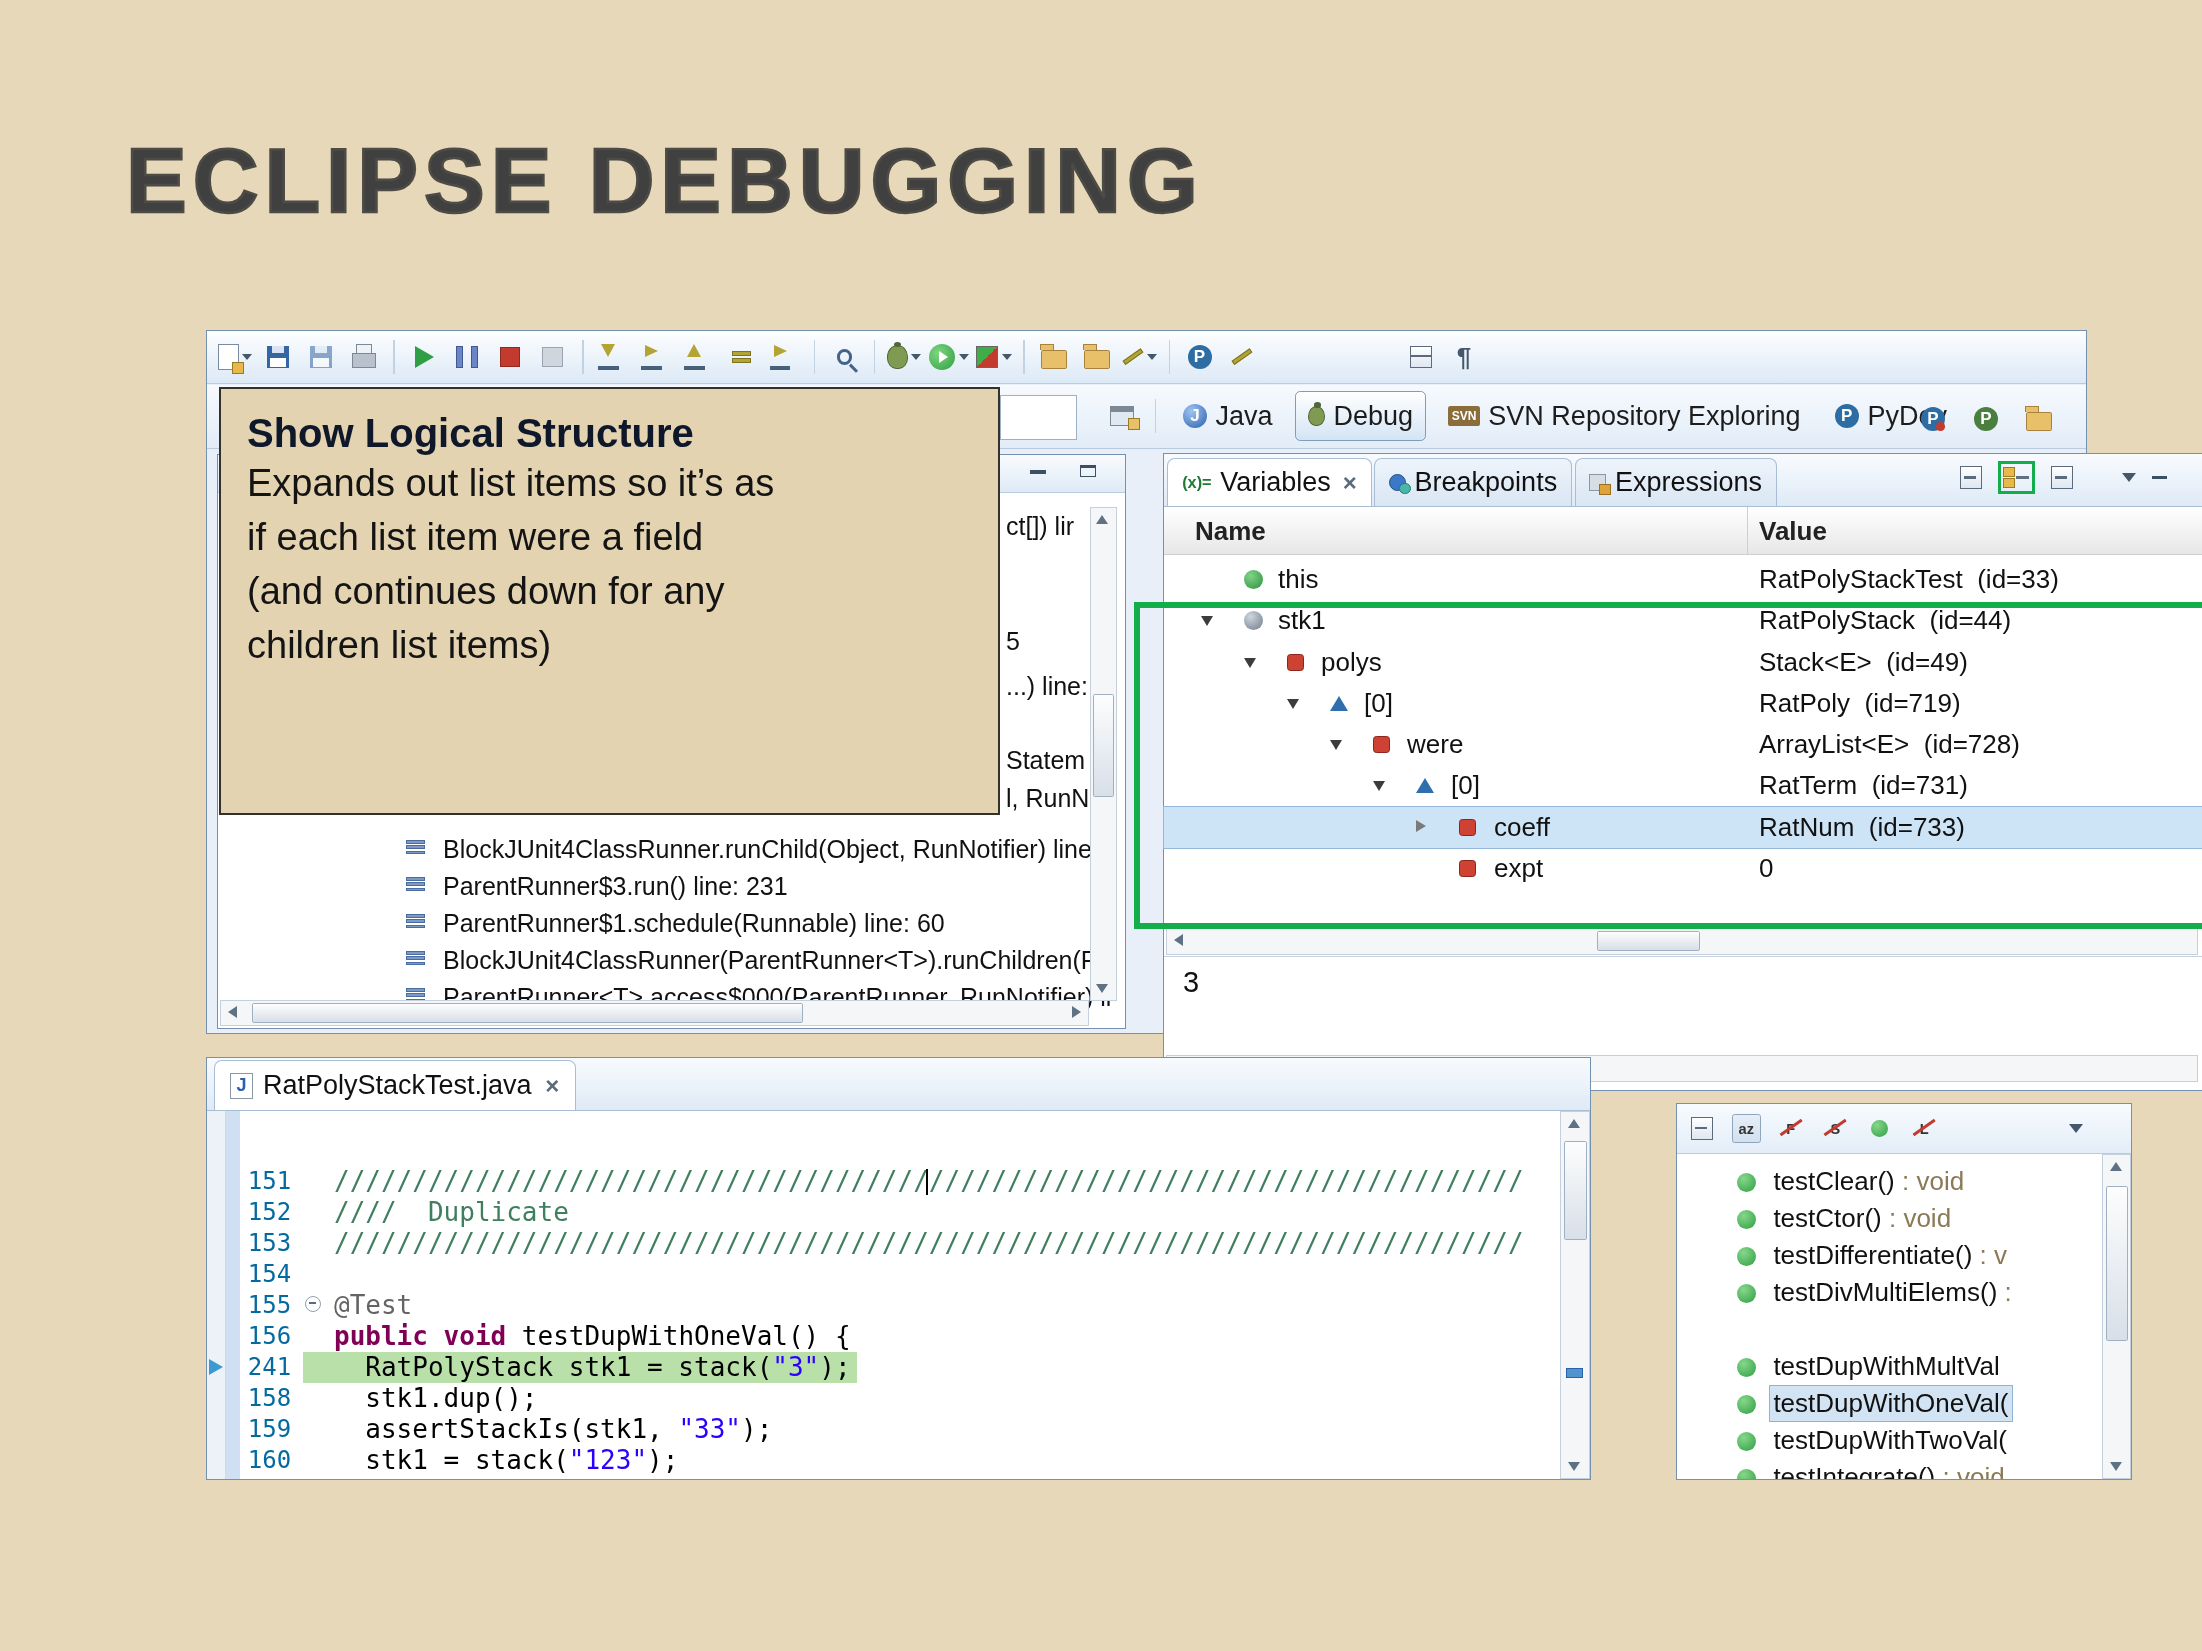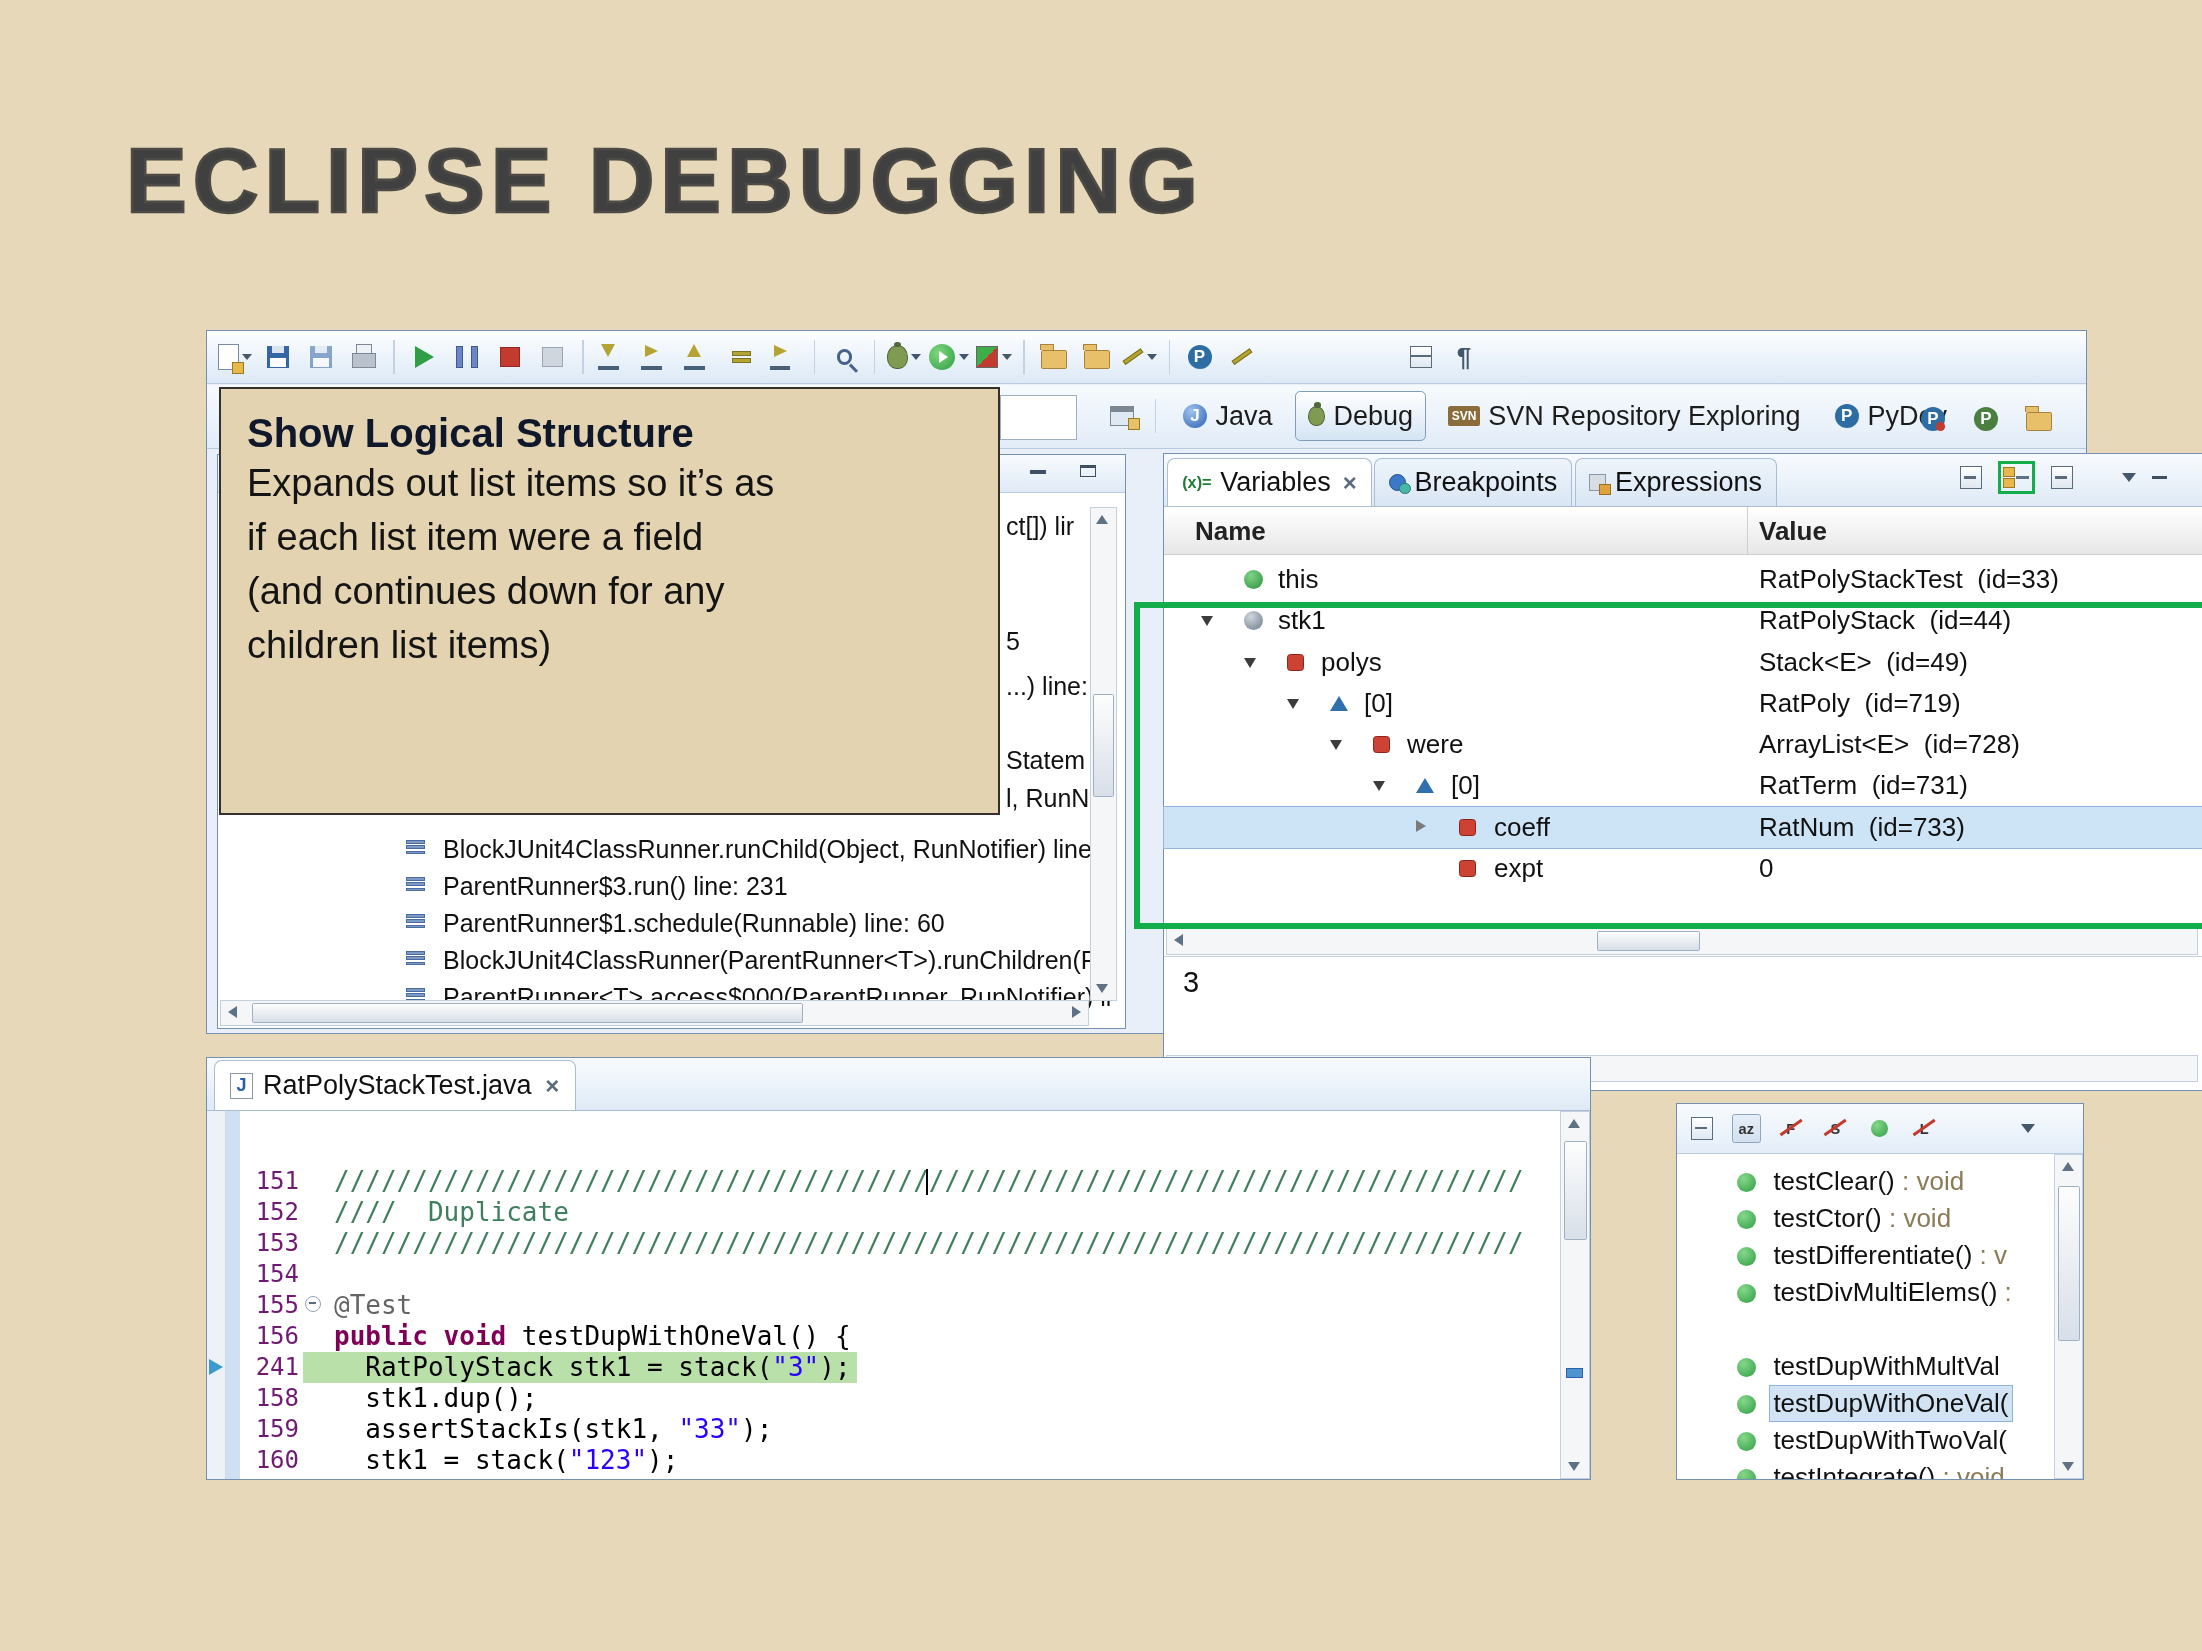--- a/index.html
+++ b/index.html
@@ -117,31 +117,31 @@
 #callout h2{font-size:40px;color:#0f172a}
 #callout .cbody{font-size:38px;line-height:54px;color:#141414}
 
 #editor{left:206px;top:1057px;width:1385px;height:423px;overflow:hidden}
 .etab{height:50px;display:flex;align-items:center;gap:10.3px;padding:0 15.5px;background:#fff;border:0.9px solid #a9bed5;border-bottom:none;border-radius:7.7px 7.7px 0 0;font-size:27px;margin-left:3.4px}
 .jfile{width:22.4px;height:26px;background:#fff;border:1.7px solid #8a97a5;color:#2b5fb0;font-weight:bold;font-size:18px;display:flex;align-items:center;justify-content:center}
 .ecnt{position:absolute;left:0;top:53px;right:0;bottom:0;background:#fff}
 .ruler{position:absolute;left:0;top:0;width:19px;height:100%;background:#edf2f9;border-right:0.9px solid #d0d8e2}
 .rangebar{position:absolute;left:19px;top:0;width:13.8px;height:100%;background:#cfe0f2}
 .eline{position:absolute;left:0;width:100%;height:31px}
-.lnum{position:absolute;left:33px;width:59px;text-align:right;font-family:"DejaVu Sans Mono",monospace;font-size:24px;line-height:31px;color:#701a75}
+.lnum{position:absolute;left:33px;width:59px;text-align:center;font-family:"DejaVu Sans Mono",monospace;font-size:24px;line-height:31px;color:#0369a1}
 .ctext{position:absolute;left:96px;padding-left:31px;font-family:"DejaVu Sans Mono",monospace;font-size:26px;line-height:31px;white-space:pre}
 .ctext.hl{background:#b8e0a8;padding-right:6.9px}
 .c-com{color:#3f7f5f}.c-kw{color:#7f0055;font-weight:bold}.c-str{color:#2a00ff}.c-ann{color:#646464}.c-pl{color:#000}
 .foldm{position:absolute;left:98px;width:16.3px;height:16.3px;border:1.7px solid #93a1af;border-radius:50%;background:#fff}
 .foldm::after{content:"";position:absolute;left:2.6px;top:5.2px;width:7.7px;height:1.7px;background:#5a6b7d}
 .iparrow{position:absolute;left:1.7px;width:0;height:0;border-top:8.6px solid transparent;border-bottom:8.6px solid transparent;border-left:14.6px solid #3d9ad0}
 .caret{position:absolute;width:1.7px;height:26px;background:#000}
 .bluemark{position:absolute;width:17px;height:10.3px;background:#4f94cd;border:0.9px solid #2b5fb0}
 
-#outline{left:1676px;top:1103px;width:408px;height:377px;overflow:hidden}
+#outline{left:1676px;top:1103px;width:456px;height:377px;overflow:hidden}
 .otb{height:50px;background:linear-gradient(#f8fbfe,#e3edf8);border-bottom:0.9px solid #b9cbdf;display:flex;align-items:center;gap:15.5px;padding:0 10.3px}
 .oic{position:relative;width:29px;height:29px;display:flex;align-items:center;justify-content:center;font-size:14.6px;font-weight:bold;color:#333}
 .oic.pressed{border:0.9px solid #8fa6bd;background:linear-gradient(#e6eef7,#d2e0ef);border-radius:2.6px}
 .oic.slash::after{content:"";position:absolute;left:1.7px;top:12px;width:26px;height:2.6px;background:#c23b2e;transform:rotate(-35deg)}
 .odot{width:17px;height:17px;border-radius:50%;background:radial-gradient(circle at 35% 30%,#86d78a,#2f9e44)}
 .oitem{position:absolute;left:0;width:100%;height:37px;font-size:26px}
 .oitem .dot{position:absolute;left:60px;top:8.6px;width:19px;height:19px;border-radius:50%;background:radial-gradient(circle at 35% 30%,#86d78a,#2f9e44)}
 .oitem .lbl{position:absolute;left:93px;line-height:35px;white-space:pre;padding:0 3.4px}
 .oitem.sel .lbl{background:#d2e3f4;outline:0.9px solid #8fb2d8}
 .sfx{color:#8a7a55}

